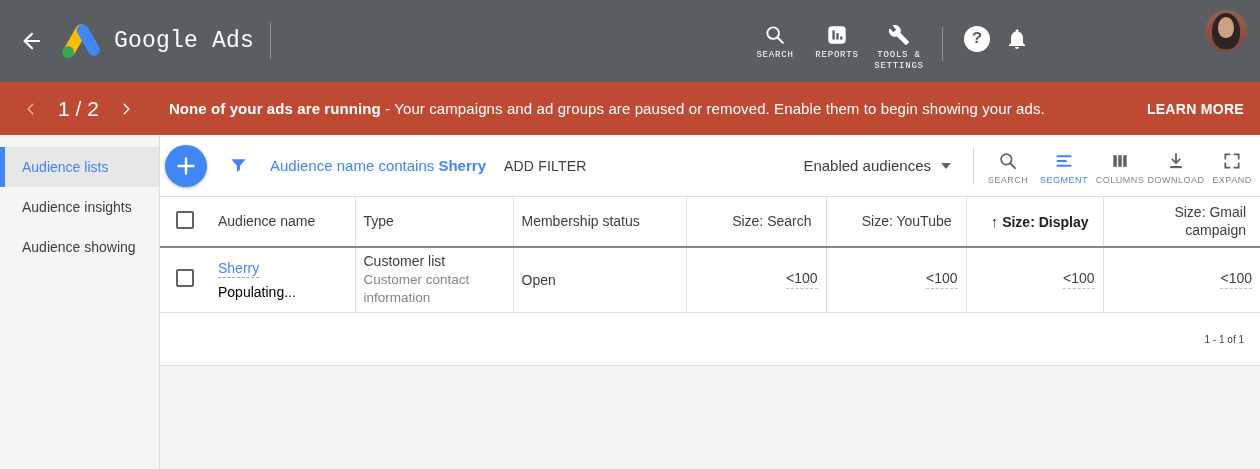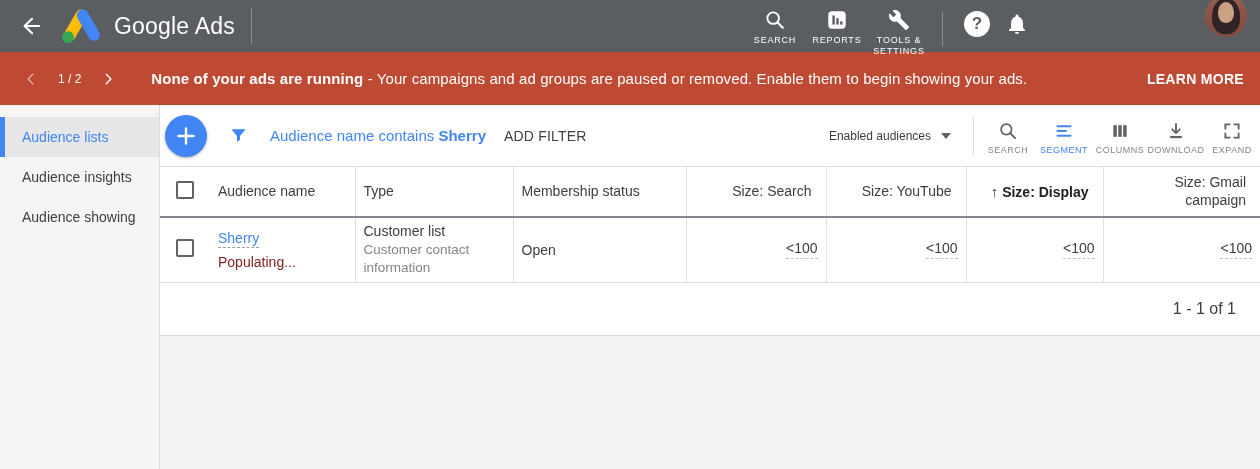--- a/index.html
+++ b/index.html
@@ -1,42 +1,42 @@
 <!DOCTYPE html>
 <html><head>
 <meta charset="utf-8">
 <style>
   * { margin:0; padding:0; box-sizing:border-box; }
   html,body { width:1260px; height:469px; overflow:hidden; }
   body { font-family:"Liberation Sans","DejaVu Sans",sans-serif; background:#fff; color:#3c4043; }
   #app { width:1260px; height:469px; display:flex; flex-direction:column; overflow:hidden; }
 
   
-  .topbar { height:52px; background:#5a5e62; display:flex; align-items:center; flex-shrink:0; position:relative; color:#fff; }
+  .topbar { height:82px; background:#5a5e62; display:flex; align-items:center; flex-shrink:0; position:relative; color:#fff;font-family:Liberation Mono, monospace; }
   .back-btn { width:40px; height:40px; margin-left:12px; display:flex; align-items:center; justify-content:center; cursor:pointer; }
   .logo { margin-left:8px; display:flex; align-items:center; }
   .product-name { font-size:23px; font-weight:500; margin-left:10px; letter-spacing:.2px; }
   .topbar-divider { width:1px; height:36px; background:#8b8f93; margin:0 18px 0 16px; }
   .page-title { font-size:22px; font-weight:400; letter-spacing:.2px; }
   .topbar-right { display:flex; align-items:flex-start; margin-left:auto; }
   .top-nav-btn { width:62px; display:flex; flex-direction:column; align-items:center; gap:4px; padding-top:14px; cursor:pointer; }
   .top-nav-btn .lbl { font-size:9px; letter-spacing:.8px; text-align:center; line-height:1.25; font-weight:500; }
   .topbar-divider2 { width:1px; height:34px; background:#8b8f93; margin:17px 14px 0 12px; }
   .round-btn { width:40px; height:40px; margin-top:9px; display:flex; align-items:center; justify-content:center; cursor:pointer; }
   .help-circle { width:26px; height:26px; background:#fff; border-radius:50%; color:#5a5e62; font-weight:700; font-size:17px; display:flex; align-items:center; justify-content:center; }
   .avatar { width:42px; height:42px; border-radius:50%; margin:0 13px 0 168px; position:relative; overflow:hidden; cursor:pointer;
             background:linear-gradient(180deg,#96604e 0%,#8a5244 55%,#7e4a3e 100%); }
   .avatar::before { content:""; position:absolute; left:7px; top:3px; width:28px; height:36px; background:#2f2326; border-radius:50% 50% 42% 42%; }
   .avatar::after { content:""; position:absolute; left:13px; top:7px; width:16px; height:21px; background:#caa183; border-radius:50% 50% 46% 46%; }
 
   
   .banner { height:53px; background:#bf4a33; color:#fff; display:flex; align-items:center; flex-shrink:0; font-size:15px; }
   .banner .chev { width:26px; height:26px; display:flex; align-items:center; justify-content:center; cursor:pointer; }
   .chev-left { margin-left:18px; opacity:.55; }
-  .banner .pager { margin:6px 14px; font-size:12px; }
+  .banner .pager { margin:6px 14px; font-size:21px; }
   .banner .msg { margin-left:30px; letter-spacing:.1px; }
   .banner .msg b { font-weight:700; }
   .learn-more { margin-left:auto; margin-right:16px; font-weight:700; font-size:14px; letter-spacing:.3px; cursor:pointer; }
 
   
   .main { flex:1; display:flex; min-height:0; }
   .sidebar { width:160px; background:#f5f5f5; border-right:1px solid #dcdcdc; flex-shrink:0; padding-top:12px; }
   .side-item { height:40px; display:flex; align-items:center; padding-left:22px; font-size:14px; color:#3c4043; cursor:pointer; }
   .side-item.selected { background:#e7e7e7; border-left:5px solid #4285f4; padding-left:17px; color:#4285f4; font-weight:500; }
   .content { flex:1; display:flex; flex-direction:column; background:#fff; min-width:0; }
@@ -50,21 +50,21 @@
   .tab-custom { width:228px; }
 
   
   .toolbar { height:61px; display:flex; align-items:center; flex-shrink:0; padding-left:5px; }
   .fab { width:42px; height:42px; border-radius:50%; background:#4285f4; box-shadow:0 1px 3px rgba(0,0,0,.3); display:flex; align-items:center; justify-content:center; cursor:pointer; flex-shrink:0; }
   .funnel { margin-left:22px; cursor:pointer; display:flex; }
   .filter-chip { margin-left:22px; font-size:15px; color:#4285f4; cursor:pointer; white-space:nowrap; }
   .filter-chip b { font-weight:700; }
   .add-filter { margin-left:18px; font-size:14px; font-weight:500; color:#3c4043; letter-spacing:.2px; cursor:pointer; white-space:nowrap; }
   .toolbar-right { margin-left:auto; display:flex; align-items:center; }
-  .aud-dropdown { display:flex; align-items:center; font-size:12px; color:#3c4043; cursor:pointer;justify-content:flex-end; }
+  .aud-dropdown { display:flex; align-items:center; font-size:15px; color:#3c4043; cursor:pointer;justify-content:flex-end; }
   .caret-down { width:0; height:0; border-left:5px solid transparent; border-right:5px solid transparent; border-top:6px solid #5f6368; margin-left:10px; }
   .tb-divider { width:1px; height:38px; background:#dadce0; margin:0 6px 0 22px; }
   .tool-btn { width:56px; display:flex; flex-direction:column; align-items:center; gap:4px; cursor:pointer; padding-top:4px; }
   .tool-btn .lbl { font-size:9px; letter-spacing:.5px; color:#80868b; font-weight:500; }
   .tool-btn.active .lbl { color:#4285f4; }
 
   
   table { border-collapse:collapse; width:1100px; table-layout:fixed; border-top:1px solid #e0e0e0; }
   col.c1{width:50px} col.c2{width:145px} col.c3{width:158px} col.c4{width:173px}
   col.c5{width:140px} col.c6{width:140px} col.c7{width:137px} col.c8{width:157px}
@@ -73,26 +73,26 @@
   thead th.num, td.num { text-align:right; padding-right:14px; }
   thead th.sorted { font-weight:700; color:#202124; white-space:nowrap; }
   th.gmail-h { line-height:1.3; }
   .sort-arrow { font-weight:400; color:#3c4043; margin-right:4px; font-size:15px; }
   .checkbox { width:18px; height:18px; border:2px solid #5f6368; border-radius:2px; background:#fff; display:inline-block; cursor:pointer; }
   th .checkbox, td .checkbox { margin-left:8px; }
   tr.group-row td { height:47px; background:#f1f3f4; font-size:14px; color:#3c4043; padding-left:18px; border-bottom:1px solid #e0e0e0; }
   tr.data-row td { height:66px; border-right:1px solid #e0e0e0; border-bottom:1px solid #e0e0e0; padding:0 8px; font-size:14px; vertical-align:middle; }
   tr.data-row td.no-r { border-right:none; }
   .aud-link { color:#4285f4; text-decoration:none; border-bottom:1px dashed #9aa0a6; padding-bottom:1px; display:inline-block; cursor:pointer; }
-  .populating { color:#7f1d1d; margin-top:6px; }
+  .populating { color:#000000; margin-top:6px; }
   .type-main { color:#3c4043; }
   .type-sub { color:#80868b; font-size:13.5px; line-height:1.3; margin-top:2px; }
   .dotted-val { display:inline-block; border-bottom:1px dashed #bdc1c6; padding-bottom:2px; color:#3c4043; }
 
-  .pagination-row { height:53px; display:flex; align-items:center; justify-content:flex-end; padding-right:24px; font-size:16px; font-weight:500; color:#3c4043; border-bottom:1px solid #dadce0; width:1100px; }
+  .pagination-row { height:53px; display:flex; align-items:center; justify-content:flex-end; padding-right:16px; font-size:10px; font-weight:500; color:#3c4043; border-bottom:1px solid #dadce0; width:1100px; }
   .bottom-strip { flex:1; background:#f1f3f4; }
 
   svg { display:block; }
 </style>
 </head>
 <body>
 
 <div id="app">
 
   <header class="topbar">

